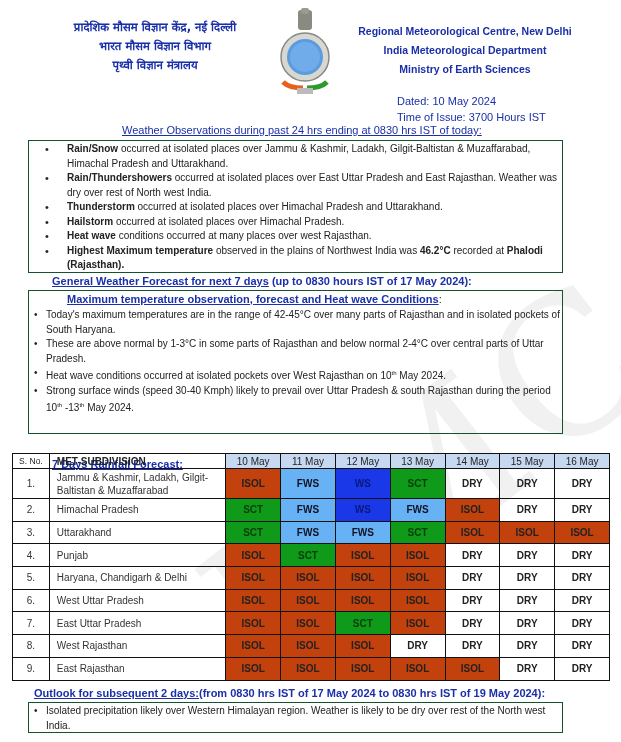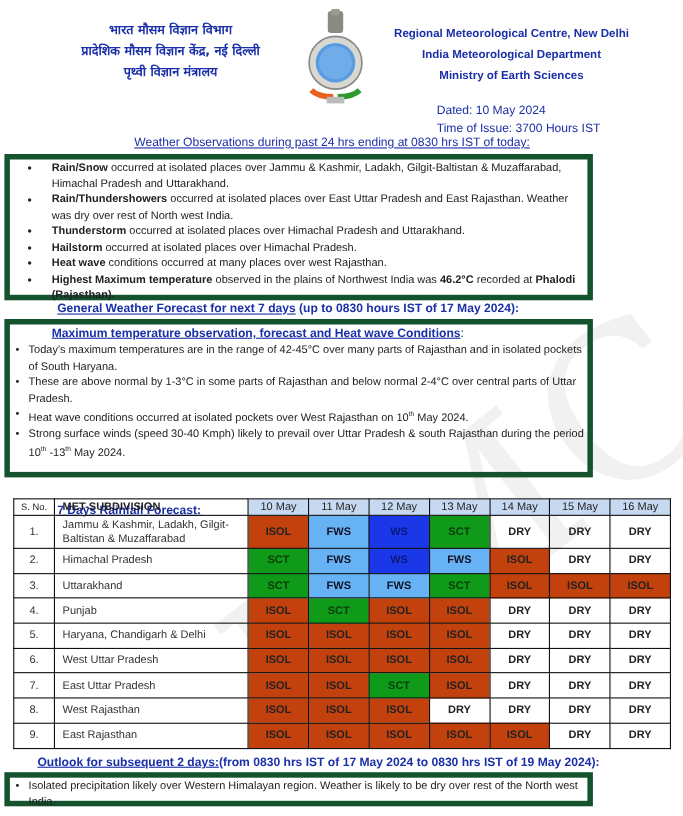--- a/index.html
+++ b/index.html
@@ -15,21 +15,21 @@
     font-family: "DejaVu Sans", sans-serif; font-weight: bold; color: #1a2fa8; font-size: 11.5px; line-height: 19px; }
   .logo { position: absolute; left: 279px; top: 8px; width: 52px; height: 90px; }
   .eng { position: absolute; left: 325px; top: 22px; width: 280px; text-align: center;
     font-weight: bold; color: #1a2fa8; font-size: 10.5px; line-height: 19px; }
 
   .dated { position: absolute; left: 397px; top: 93px; color: #1a2fa8; font-size: 11px; line-height: 16px; }
 
   .sec-title { position: absolute; color: #1a2fa8; font-weight: bold; font-size: 11px; white-space: nowrap; }
   .sec-title u { text-decoration: underline; }
 
-  .box { position: absolute; left: 4px; width: 535px; border: 5px solid #14532d; background: transparent; }
+  .box { position: absolute; left: 28px; width: 535px; border: 1px solid #14532d; background: transparent; }
   .box ul { list-style: none; }
   .obs li { position: relative; padding-left: 38px; font-size: 10px; line-height: 14.5px; font-family: "Liberation Sans", sans-serif; }
   .obs li::before { content: "•"; position: absolute; left: 16px; top: 0; font-size: 11px; }
   .fc li { position: relative; padding-left: 17px; font-size: 10px; line-height: 14.5px; }
   .fc li::before { content: "•"; position: absolute; left: 5px; top: 0; font-size: 10px; }
   b { font-weight: bold; }
   sup { font-size: 6px; }
 
   table.rain { position: absolute; left: 12px; top: 453px; border-collapse: collapse; width: 598px; }
   table.rain td, table.rain th { border: 1px solid #111; text-align: center; font-size: 9.5px; }
@@ -47,22 +47,22 @@
   .WS { background: #1a37e8; color: #0a1a7a; }
   .DRY { background: transparent; color: #222; }
 </style>
 </head>
 <body>
 
 <div class="watermark">RMC/NDL</div>
 
 <div class="header">
   <div class="hindi">
+    <div>प्रादेशिक मौसम विज्ञान केंद्र, नई दिल्ली</div>
     <div>भारत मौसम विज्ञान विभाग</div>
-    <div>प्रादेशिक मौसम विज्ञान केंद्र, नई दिल्ली</div>
     <div>पृथ्वी विज्ञान मंत्रालय</div>
   </div>
   <svg class="logo" viewBox="0 0 52 90">
     <rect x="19" y="2" width="14" height="20" rx="3" fill="#8a8a80"></rect>
     <rect x="22" y="0" width="8" height="6" rx="2" fill="#9a9a90"></rect>
     <circle cx="26" cy="49" r="24" fill="#d8d8d0" stroke="#888" stroke-width="1.5"></circle>
     <circle cx="26" cy="49" r="18" fill="#5a9ce0"></circle>
     <circle cx="26" cy="49" r="15" fill="#7ab4ee" opacity="0.7"></circle>
     <path d="M4 74 Q10 80 24 80" stroke="#e8601c" stroke-width="5" fill="none"></path>
     <path d="M48 74 Q42 80 28 80" stroke="#2c9a2c" stroke-width="5" fill="none"></path>

